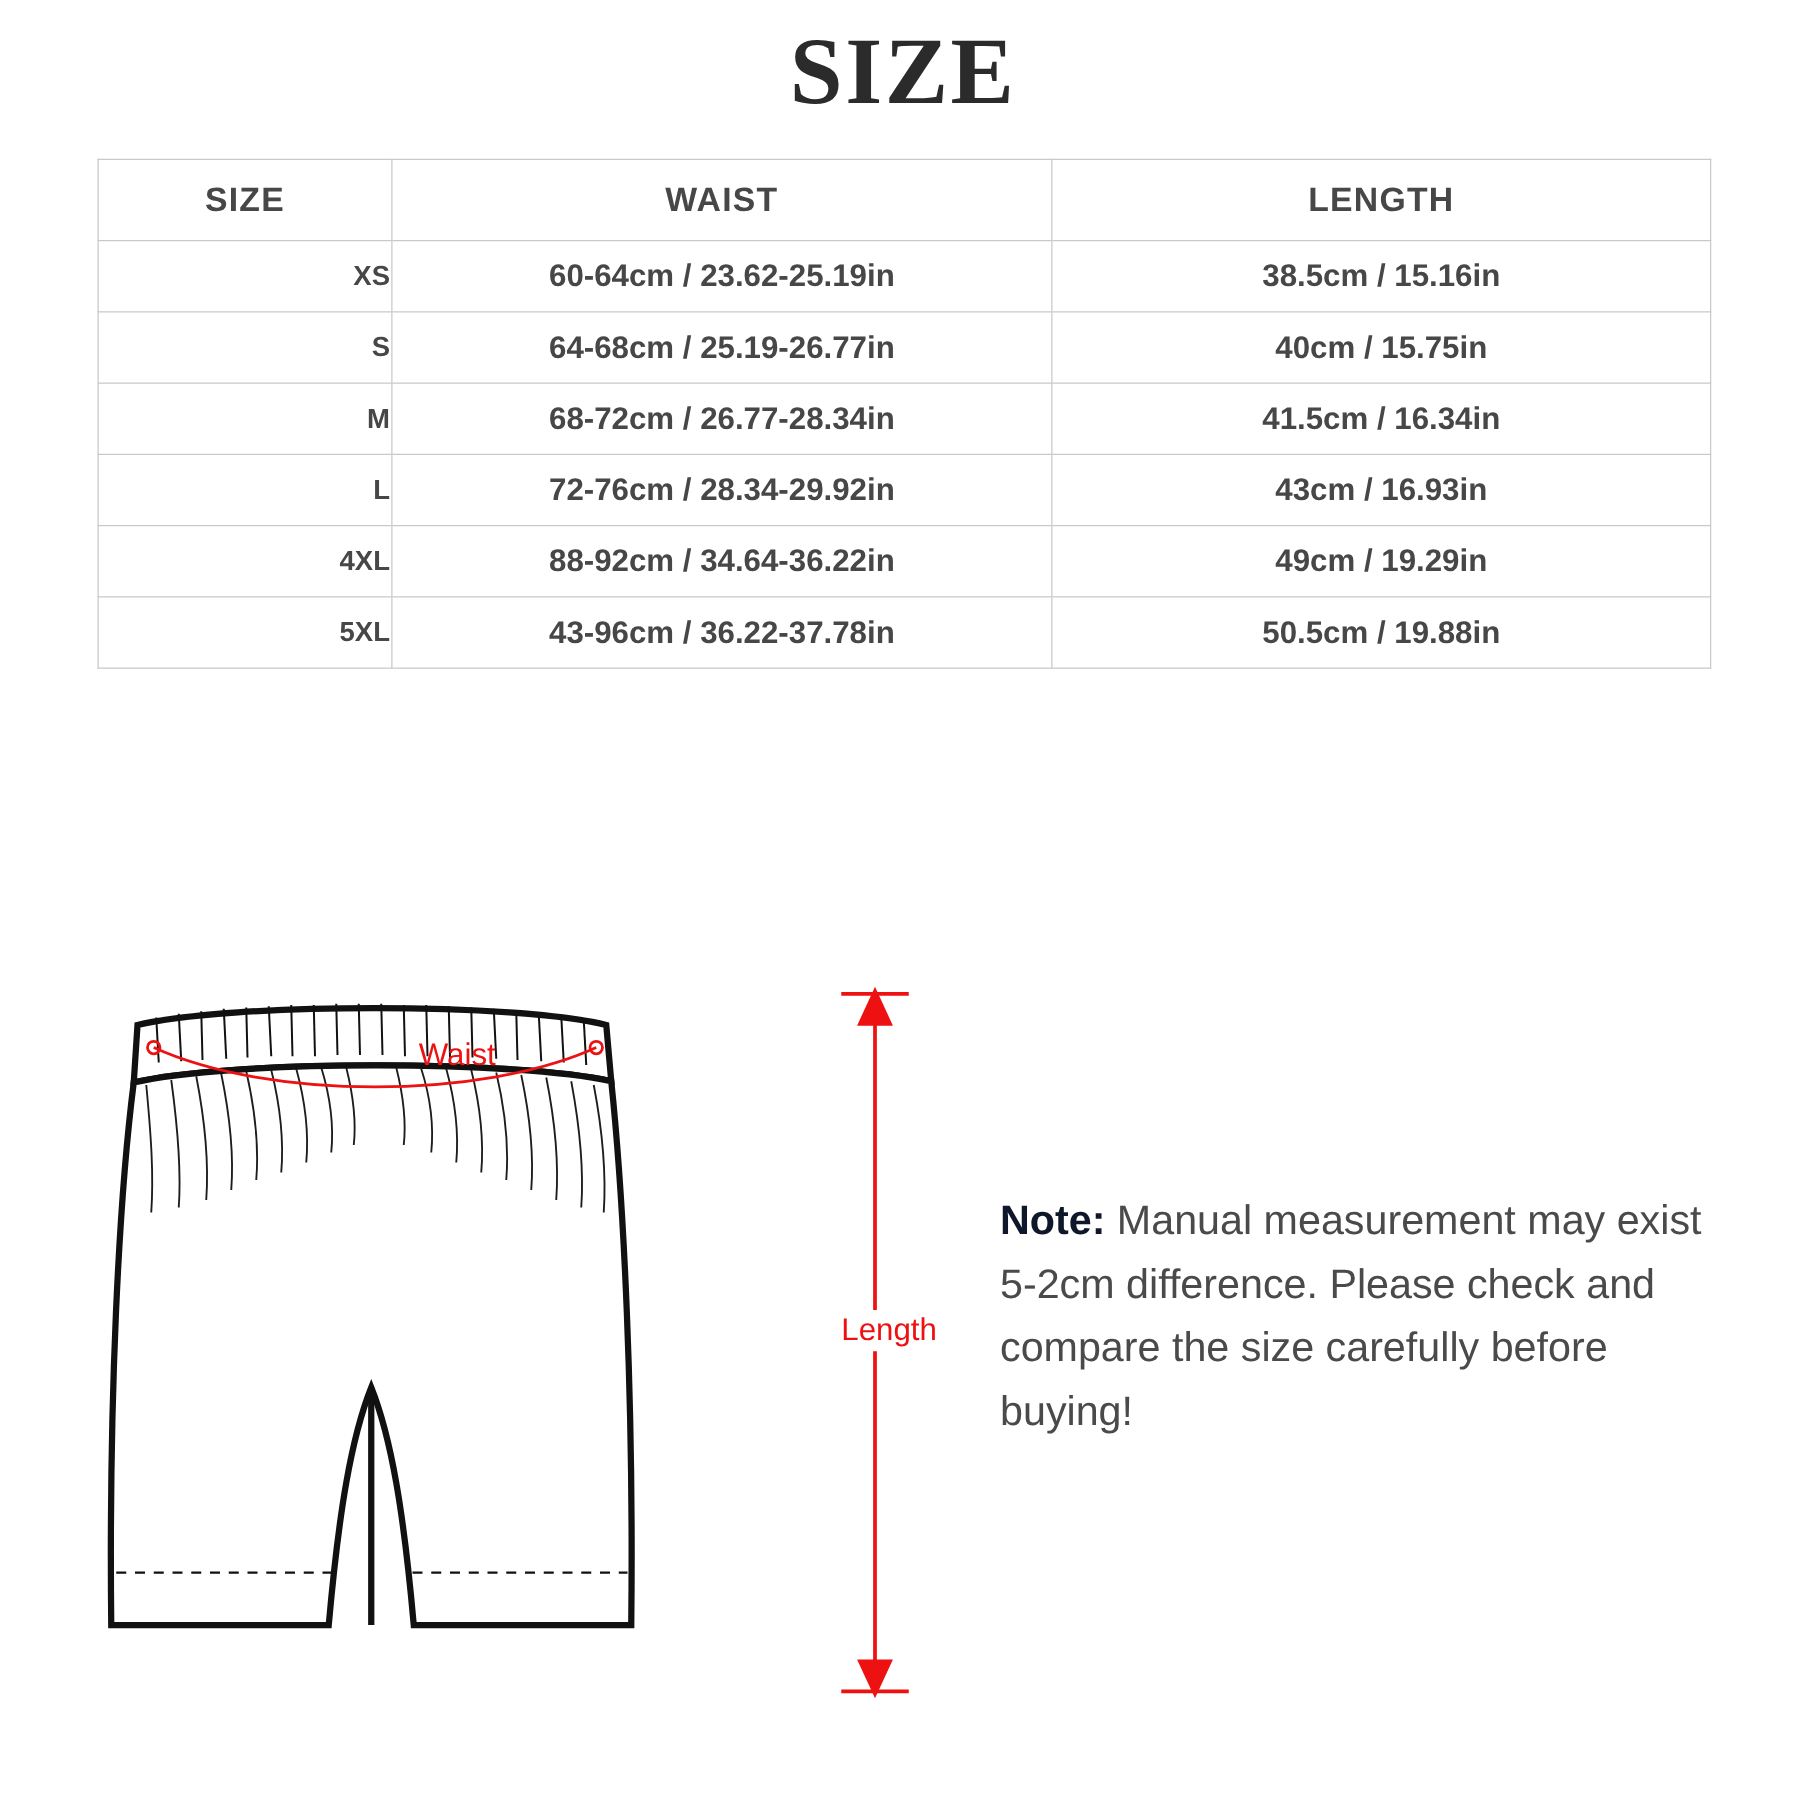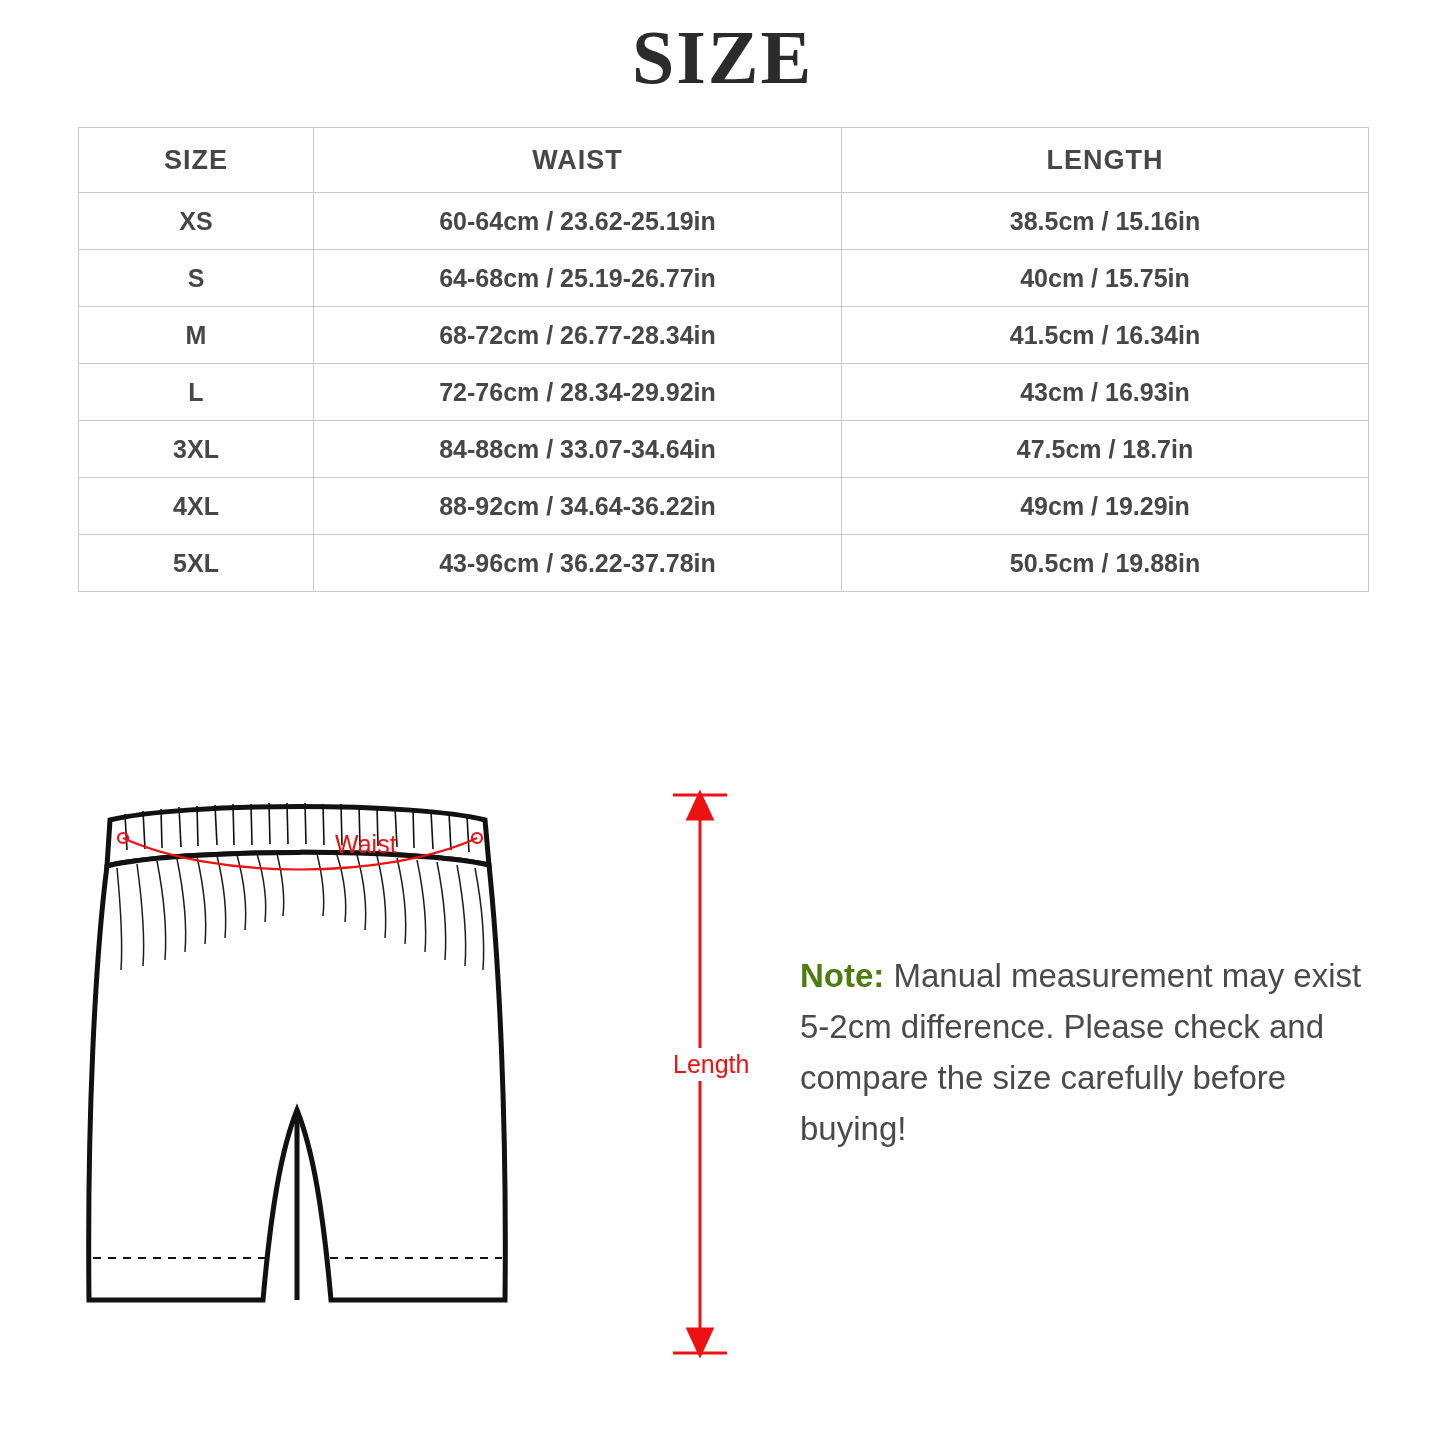--- a/index.html
+++ b/index.html
@@ -48,21 +48,22 @@
     height: 62px;
     letter-spacing: 1px;
   }
   table.size-table td {
     font-size: 25px;
     height: 54px;
     font-weight: bold;
   }
   table.size-table td.size-col {
     font-weight: bold;
-    font-size: 25px;
+    font-size: 22px;
+    text-align: right;
   }
   col.c-size { width: 235px; }
   col.c-waist { width: 528px; }
   col.c-length { width: 527px; }
 
   
   .diagram-area {
     position: absolute;
     left: 0;
     top: 760px;
@@ -92,21 +93,21 @@
     position: absolute;
     left: 800px;
     top: 190px;
     width: 570px;
     font-size: 33px;
     line-height: 1.55;
     color: #4a4a4a;
   }
   .note-block .note-strong {
     font-weight: bold;
-    color: #4d7c0f;
+    color: #0f172a;
   }
   .waist-label {
     position: absolute;
     left: 335px;
     top: 70px;
     color: #ee1111;
     font-size: 25px;
   }
 </style>
 </head>
@@ -141,25 +142,20 @@
       </tr>
       <tr>
         <td class="size-col">M</td>
         <td>68-72cm / 26.77-28.34in</td>
         <td>41.5cm / 16.34in</td>
       </tr>
       <tr>
         <td class="size-col">L</td>
         <td>72-76cm / 28.34-29.92in</td>
         <td>43cm / 16.93in</td>
-      </tr>
-      <tr>
-        <td class="size-col">3XL</td>
-        <td>84-88cm / 33.07-34.64in</td>
-        <td>47.5cm / 18.7in</td>
       </tr>
       <tr>
         <td class="size-col">4XL</td>
         <td>88-92cm / 34.64-36.22in</td>
         <td>49cm / 19.29in</td>
       </tr>
       <tr>
         <td class="size-col">5XL</td>
         <td>43-96cm / 36.22-37.78in</td>
         <td>50.5cm / 19.88in</td>

